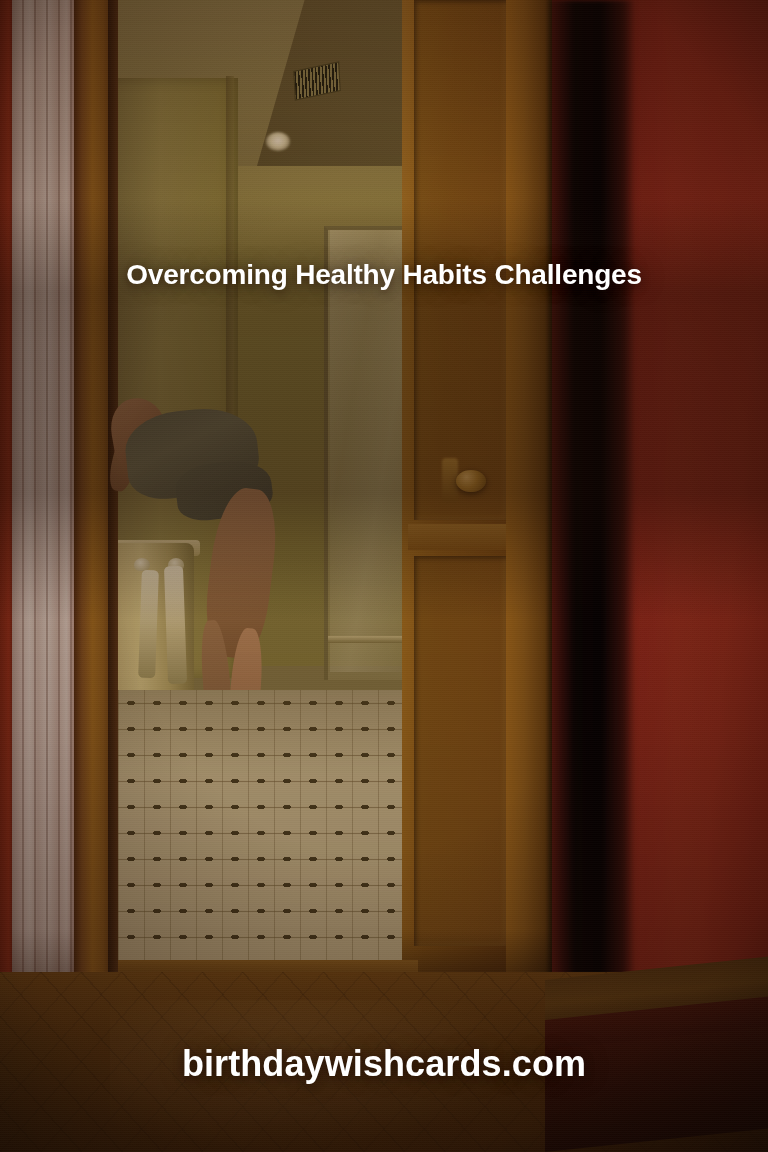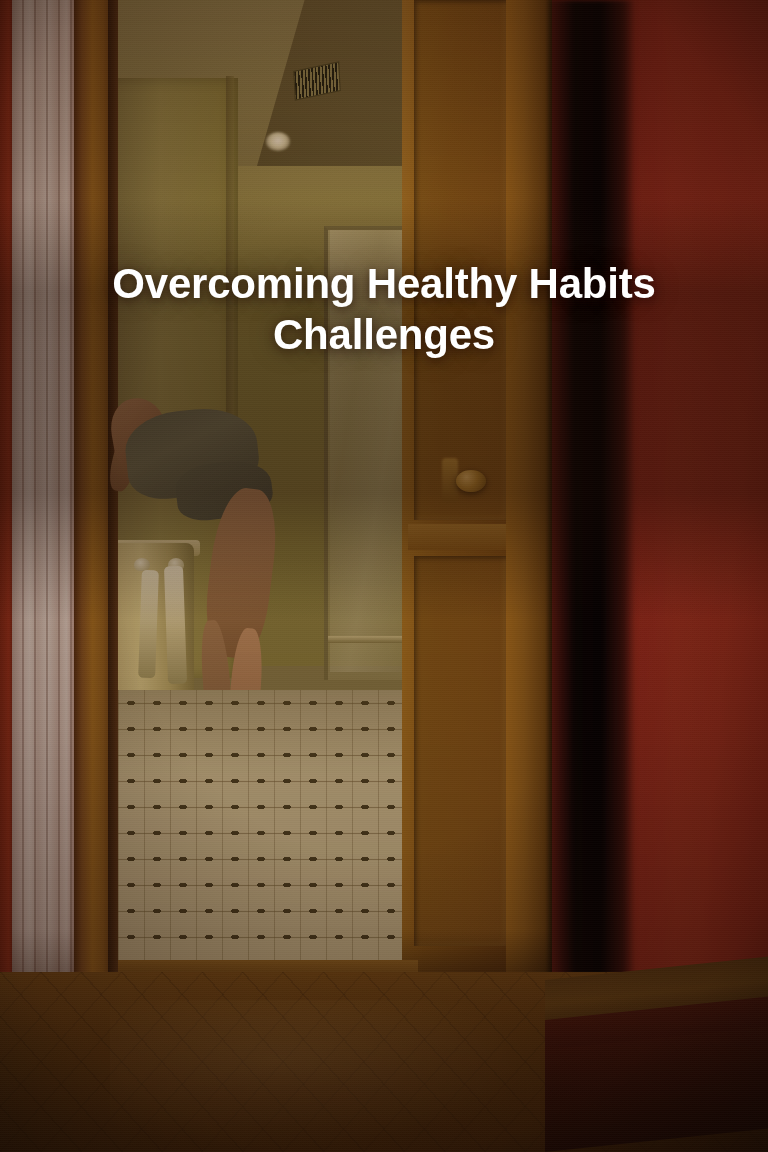--- a/index.html
+++ b/index.html
@@ -434,21 +434,21 @@
   .text-layer {
     position: absolute;
     inset: 0;
     color: #fff;
     text-align: center;
   }
   .headline {
     position: absolute;
     left: 40px; right: 40px;
     top: 258px;
-    font-size: 42px;
+    font-size: 28px;
     font-weight: 700;
     line-height: 1.22;
     letter-spacing: -.2px;
     text-shadow: 0 2px 10px rgba(25,8,2,.55), 0 0 26px rgba(25,8,2,.35);
   }
   .subhead {
     position: absolute;
     left: 60px; right: 60px;
     top: 379px;
     font-size: 34px;
@@ -550,15 +550,16 @@
     <div class="grade-vignette"></div>
     <div class="grade-text-scrim"></div>
     <div class="grade-footer-scrim"></div>
     <div class="grain"></div>
   </div>
 
   <div class="text-layer">
     <div class="headline">Overcoming Healthy Habits Challenges</div>
 
 
+    <div class="footer">birthdaywishcards.com</div>
   </div>
 
 </div>
 
 </body></html>

